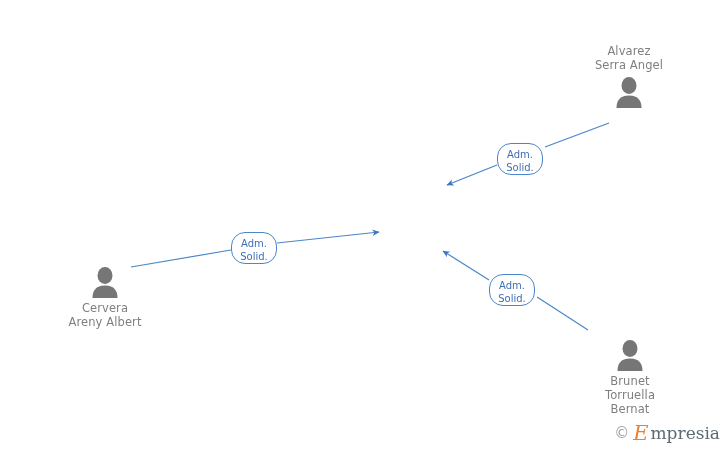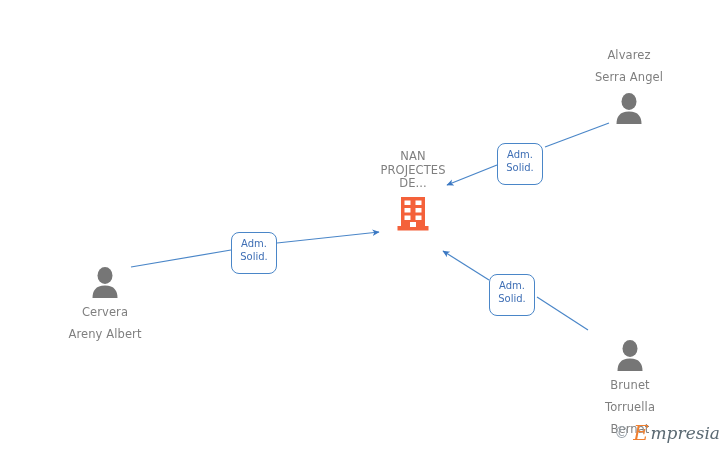--- a/index.html
+++ b/index.html
@@ -44,43 +44,43 @@
   }
 
   
   .person-node {
     position: absolute;
     text-align: center;
     width: 140px;
   }
   .person-label {
     font-size: 11.5px;
-    line-height: 22px;
+    line-height: 14px;
     color: #7f7f7f;
     white-space: pre-line;
     letter-spacing: 0.1px;
   }
   .person-icon {
     display: block;
     margin: 0 auto;
   }
   .person-node.label-top .person-icon { margin-top: 4px; }
   .person-node.label-bottom .person-label { margin-top: 3px; }
 
   
   .rel-badge {
     position: absolute;
     border: 1px solid #4a86c8;
-    border-radius: 8px;
+    border-radius: 14px;
     background: #ffffff;
     color: #3f6fb5;
     font-size: 10px;
     line-height: 13px;
     text-align: center;
-    padding: 4px 6px 10px 6px;
+    padding: 4px 6px 0 6px;
     white-space: pre-line;
     box-sizing: border-box;
   }
 
   
   .watermark {
     position: absolute;
     right: 8px;
     bottom: 6px;
     display: flex;
@@ -96,21 +96,20 @@
   .wm-e {
     font-family: "DejaVu Serif", serif;
     font-style: italic;
     font-size: 21px;
     color: #ef7f2f;
     line-height: 1;
     margin-right: -2px;
   }
   .wm-rest {
     font-family: "DejaVu Serif", serif;
-    font-style: italic;
     font-size: 17px;
     color: #5b6a73;
     line-height: 1;
   }
 </style>
 </head>
 <body>
 
 <div id="canvas">
 
@@ -130,36 +129,20 @@
       <line x1="131" y1="267" x2="231" y2="250" stroke="#4a86c8" stroke-width="1.2"></line>
       <line x1="277" y1="243" x2="379" y2="232" stroke="#4a86c8" stroke-width="1.2" marker-end="url(#arrowhead)"></line>
     </g>
 
     <g>
       <line x1="588" y1="330" x2="537" y2="297" stroke="#4a86c8" stroke-width="1.2"></line>
       <line x1="489" y1="280" x2="443" y2="251" stroke="#4a86c8" stroke-width="1.2" marker-end="url(#arrowhead)"></line>
     </g>
   </svg>
 
-  <div class="company-node" style="left:358px; top:150px; width:110px;">
-    <div class="company-label">NAN
-PROJECTES
-DE...</div>
-    <svg class="building-icon" width="32" height="35" viewBox="0 0 32 35" xmlns="http://www.w3.org/2000/svg">
-      <rect x="4" y="1" width="24" height="30" fill="#f4613a"></rect>
-      <rect x="0.5" y="30" width="31" height="4.5" fill="#f4613a"></rect>
-      <rect x="7.5" y="4.5" width="6" height="4.5" fill="#ffffff"></rect>
-      <rect x="18.5" y="4.5" width="6" height="4.5" fill="#ffffff"></rect>
-      <rect x="7.5" y="12" width="6" height="4.5" fill="#ffffff"></rect>
-      <rect x="18.5" y="12" width="6" height="4.5" fill="#ffffff"></rect>
-      <rect x="7.5" y="19.5" width="6" height="4.5" fill="#ffffff"></rect>
-      <rect x="18.5" y="19.5" width="6" height="4.5" fill="#ffffff"></rect>
-      <rect x="13" y="26" width="6" height="5" fill="#ffffff"></rect>
-    </svg>
-  </div>
 
   <div class="person-node label-top" style="left:559px; top:44px;">
     <div class="person-label">Alvarez
 Serra Angel</div>
     <svg class="person-icon" width="34" height="32" viewBox="0 0 34 32" xmlns="http://www.w3.org/2000/svg">
       <ellipse cx="17" cy="9.5" rx="7.5" ry="8.5" fill="#767676"></ellipse>
       <path d="M17 19.5 C7.5 19.5 4.5 25 4.5 32 L29.5 32 C29.5 25 26.5 19.5 17 19.5 Z" fill="#767676"></path>
     </svg>
   </div>
 

